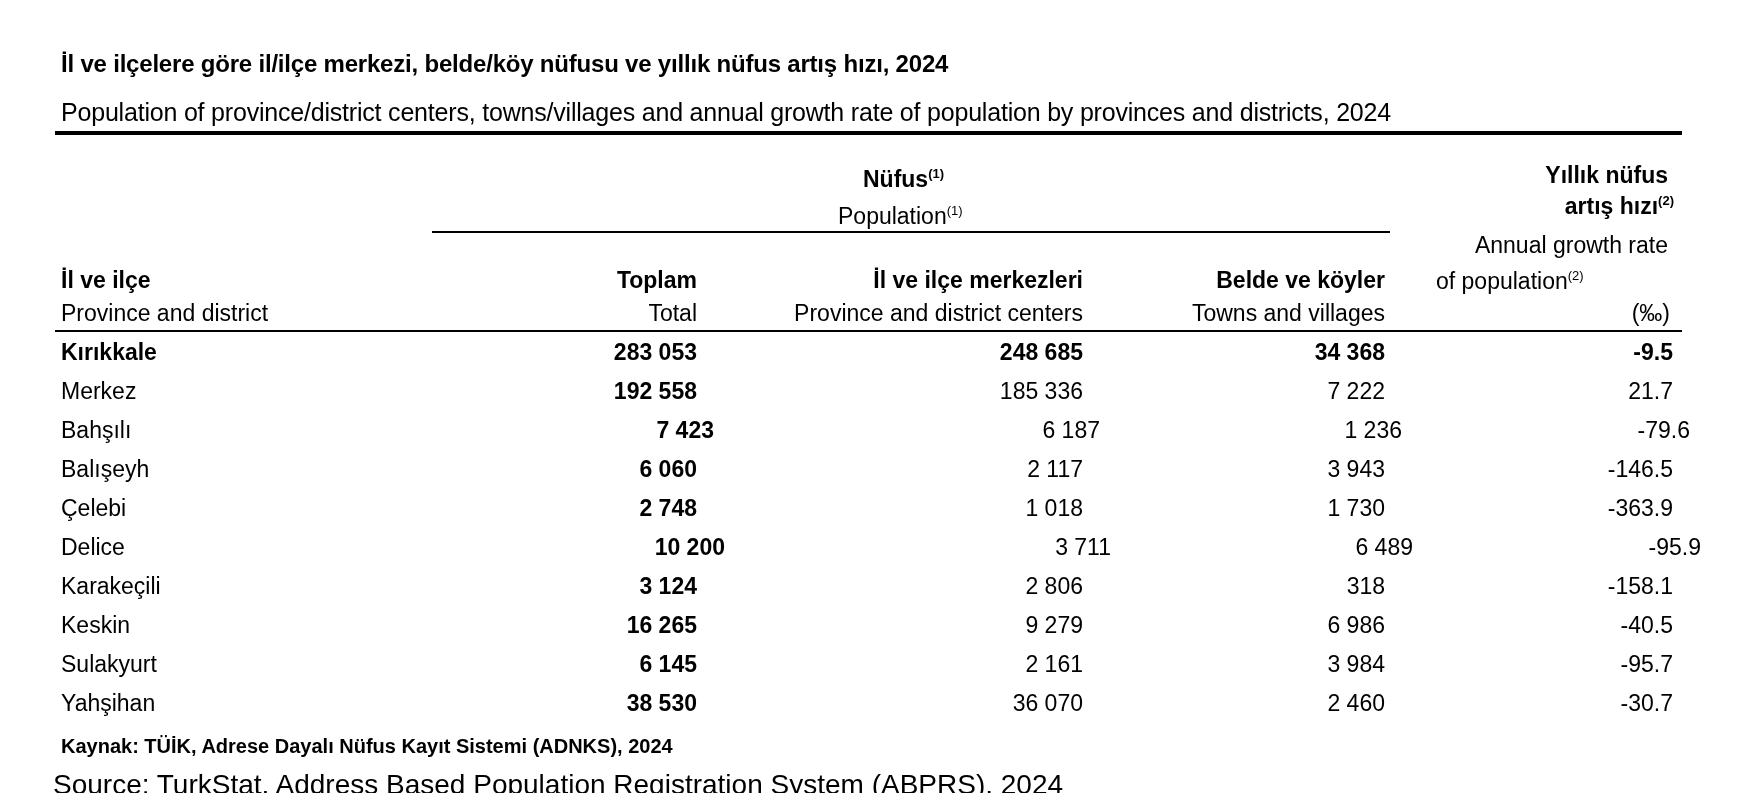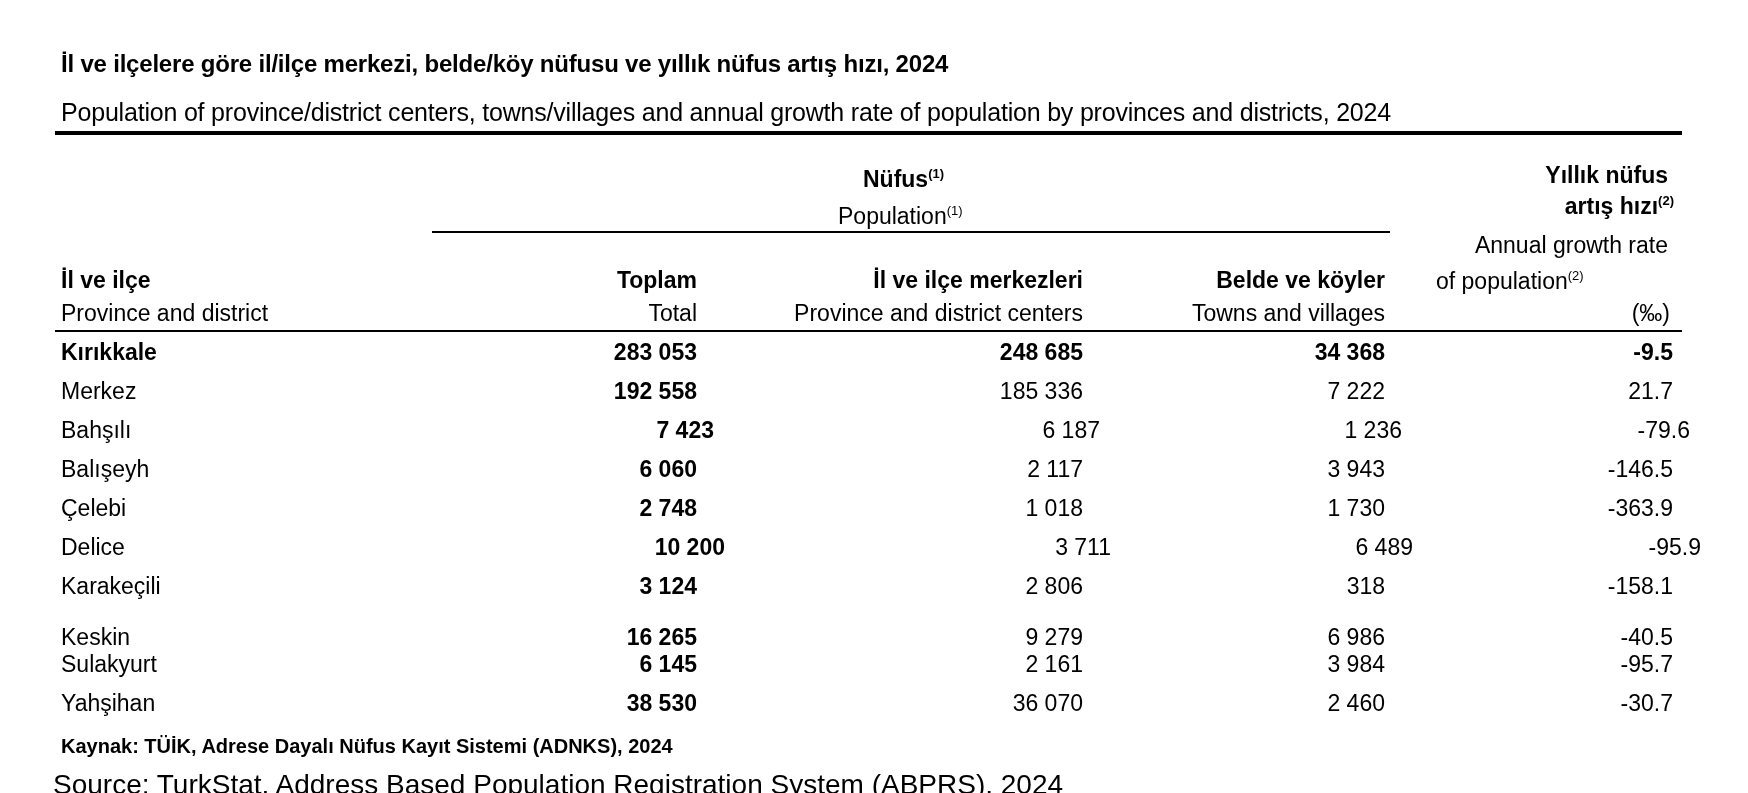--- a/index.html
+++ b/index.html
@@ -120,21 +120,21 @@
   <span class="cell c-towns">6 489</span>
   <span class="cell c-growth">-95.9</span>
 </div>
 <div class="row" style="top:573px;">
   <span class="cell c-name">Karakeçili</span>
   <span class="cell c-total">3 124</span>
   <span class="cell c-centers">2 806</span>
   <span class="cell c-towns">318</span>
   <span class="cell c-growth">-158.1</span>
 </div>
-<div class="row" style="top:612px;margin-top:12px;">
+<div class="row" style="top:612px;">
   <span class="cell c-name">Keskin</span>
   <span class="cell c-total">16 265</span>
   <span class="cell c-centers">9 279</span>
   <span class="cell c-towns">6 986</span>
   <span class="cell c-growth">-40.5</span>
 </div>
 <div class="row" style="top:651px;">
   <span class="cell c-name">Sulakyurt</span>
   <span class="cell c-total">6 145</span>
   <span class="cell c-centers">2 161</span>

